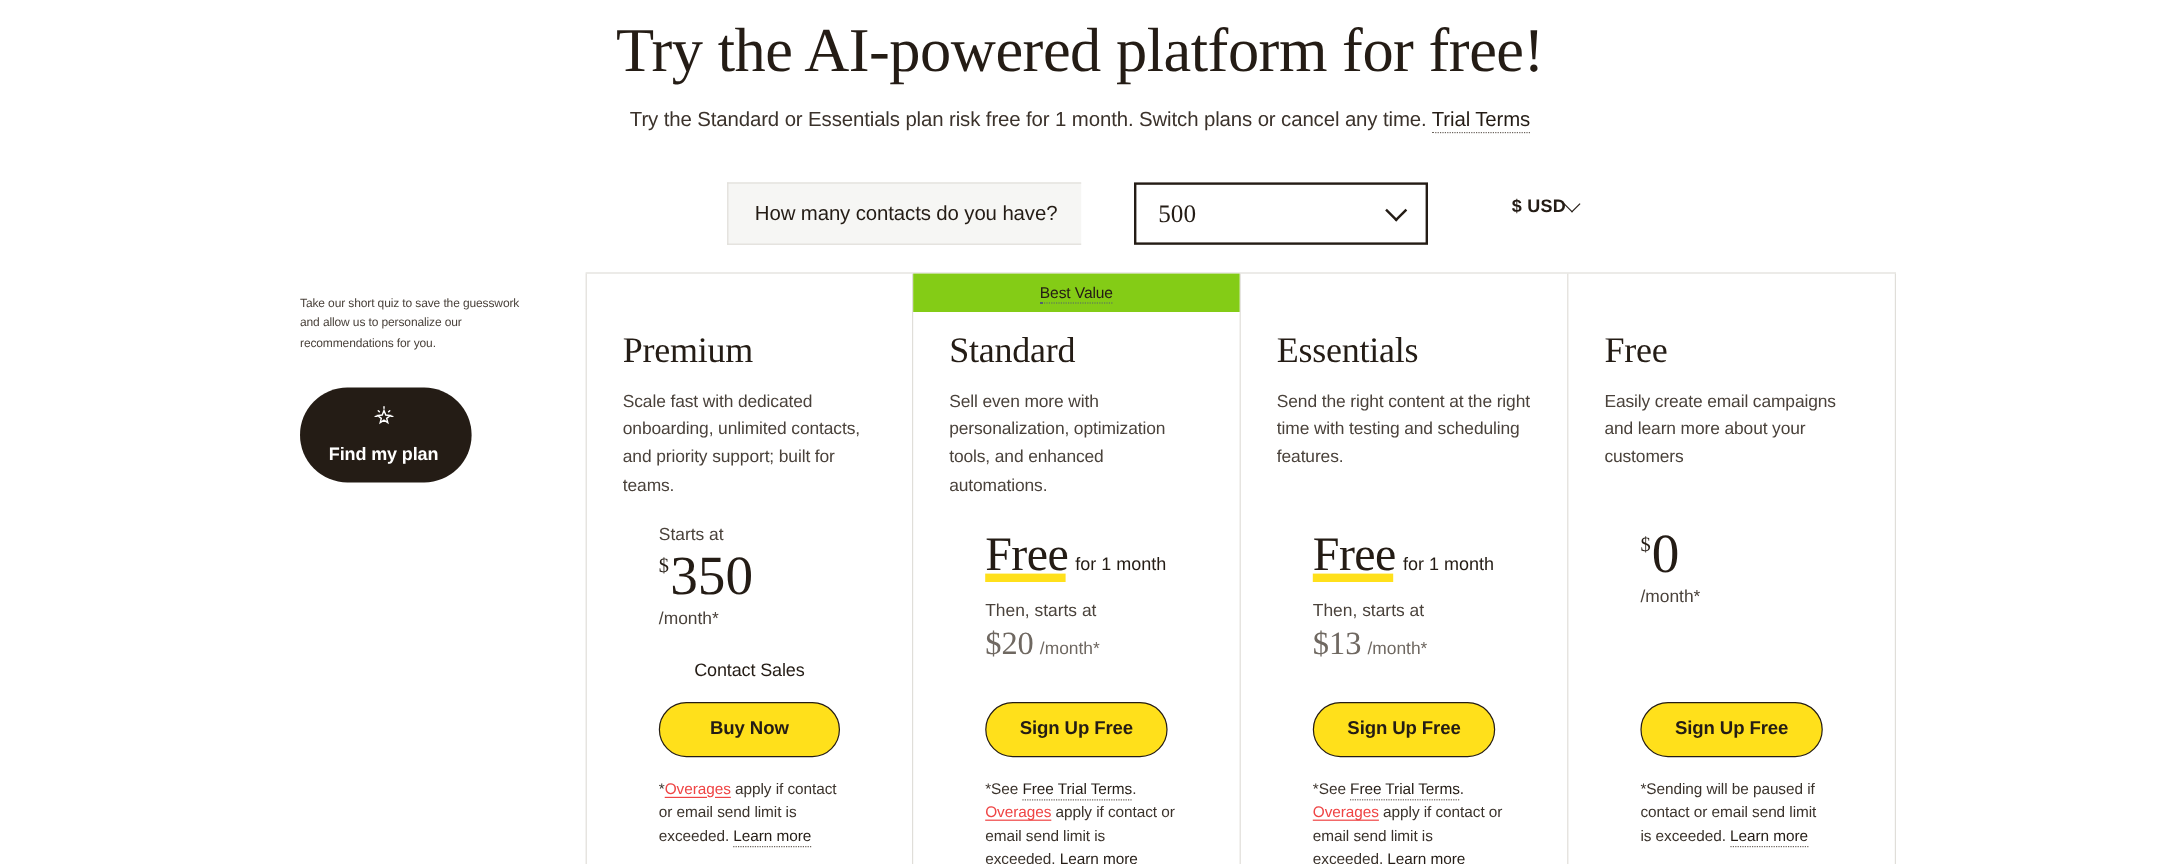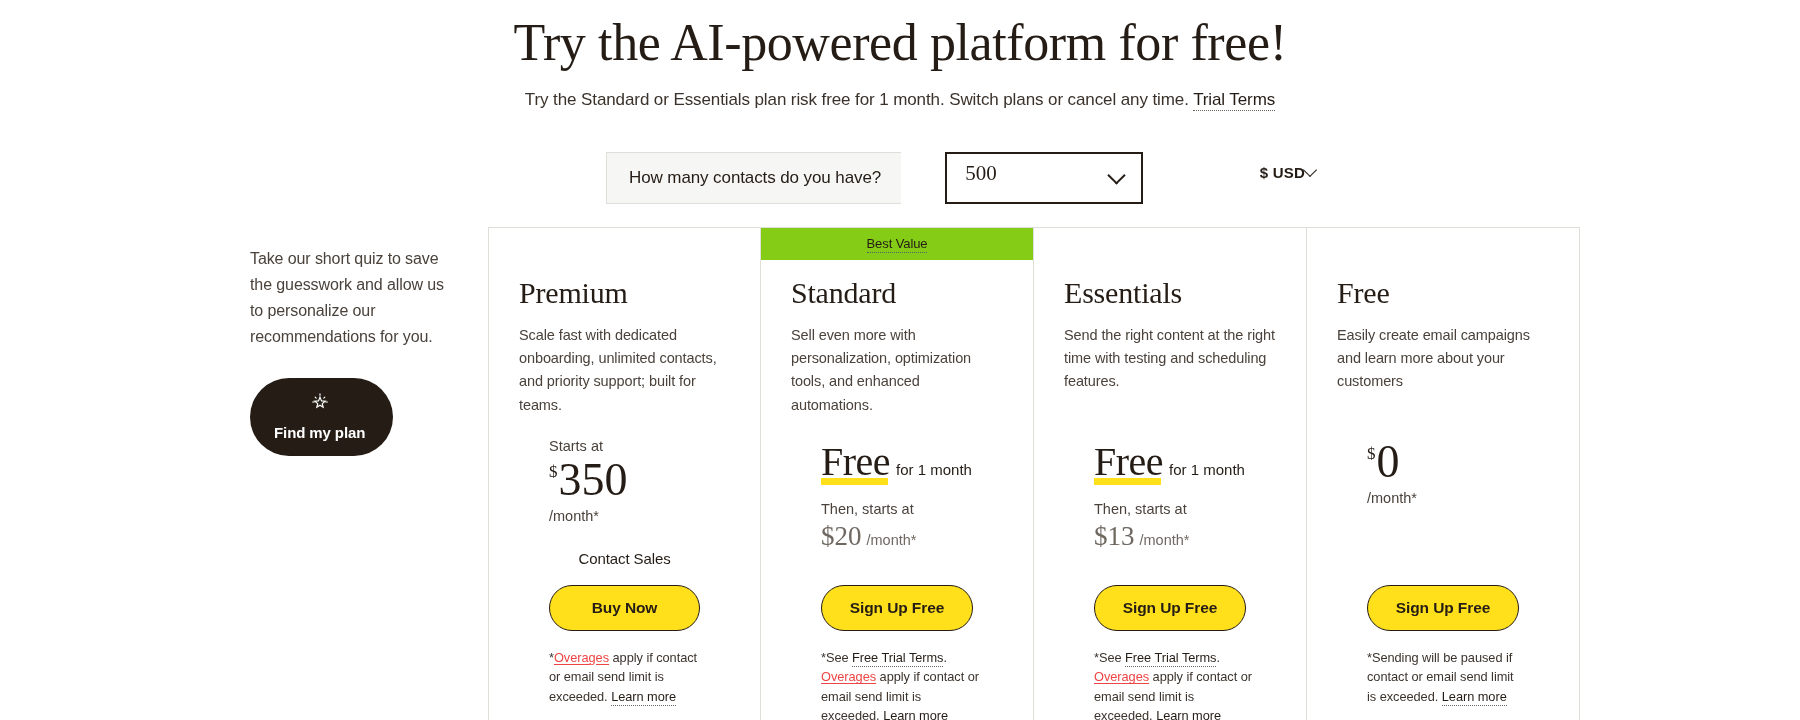--- a/index.html
+++ b/index.html
@@ -78,23 +78,23 @@
     align-items: center;
     padding: 0 20px 0 22px;
     font-size: 17px;
     color: #241c15;
     letter-spacing: -0.1px;
   }
   .contacts-select {
     position: relative;
     background: #ffffff;
     border: 2px solid #241c15;
-    width: 198px;
-    display: flex;
-    align-items: flex-end;
+    width: 245px;
+    display: flex;
+    align-items: center;
     padding: 16px 18px;
     font-family: "Liberation Serif", serif;
     font-size: 21px;
     color: #241c15;
     cursor: pointer;
   }
   .chev {
     position: absolute;
     right: 18px;
     top: 50%;
@@ -135,21 +135,21 @@
   .promo-title {
     font-family: "Liberation Serif", serif;
     font-size: 27px;
     font-weight: 400;
     line-height: 1.24;
     letter-spacing: -0.3px;
     color: #241c15;
   }
   .promo-body {
     margin-top: 22px;
-    font-size: 16px;
+    font-size: 10px;
     line-height: 1.63;
     color: #4a423b;
     letter-spacing: -0.1px;
   }
   .promo-btn {
     margin-top: 28px;
     display: inline-flex;
     align-items: center;
     gap: 10px;
     background: #241c15;

